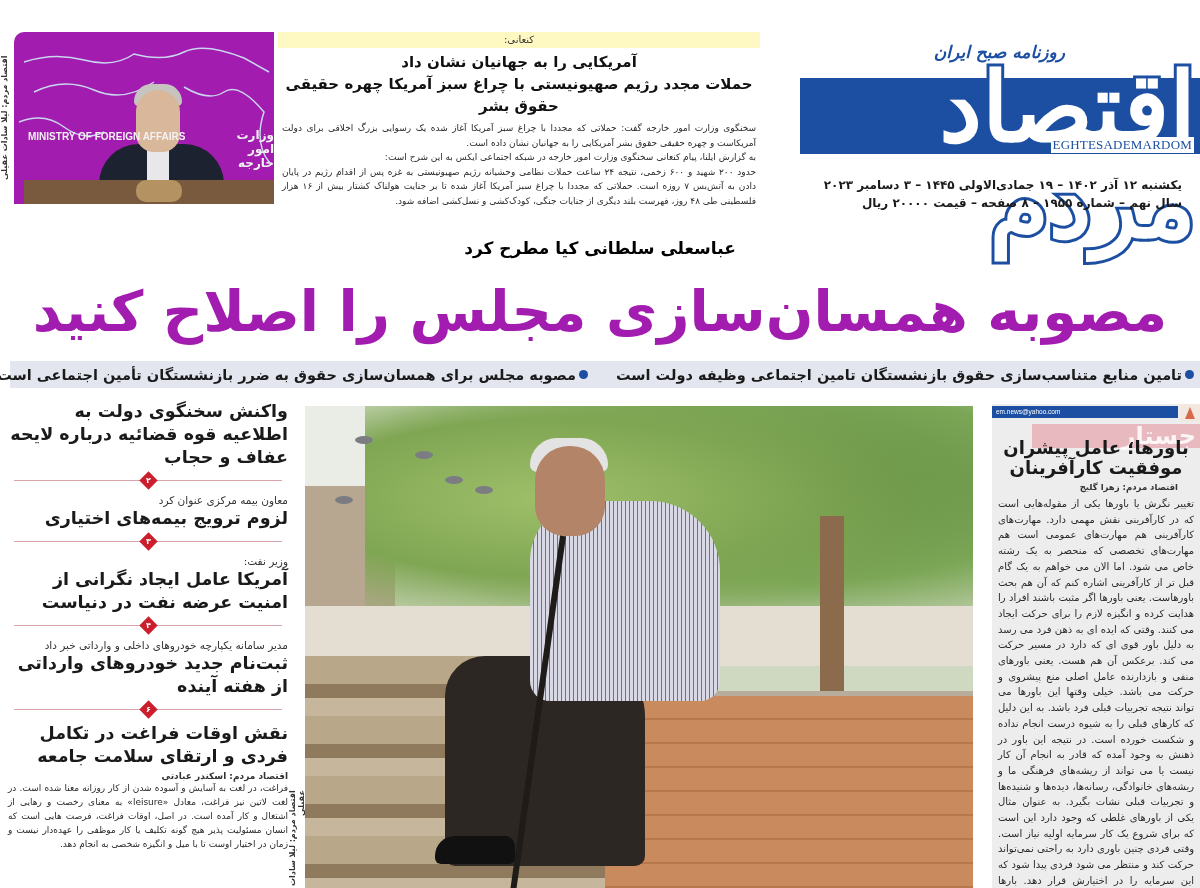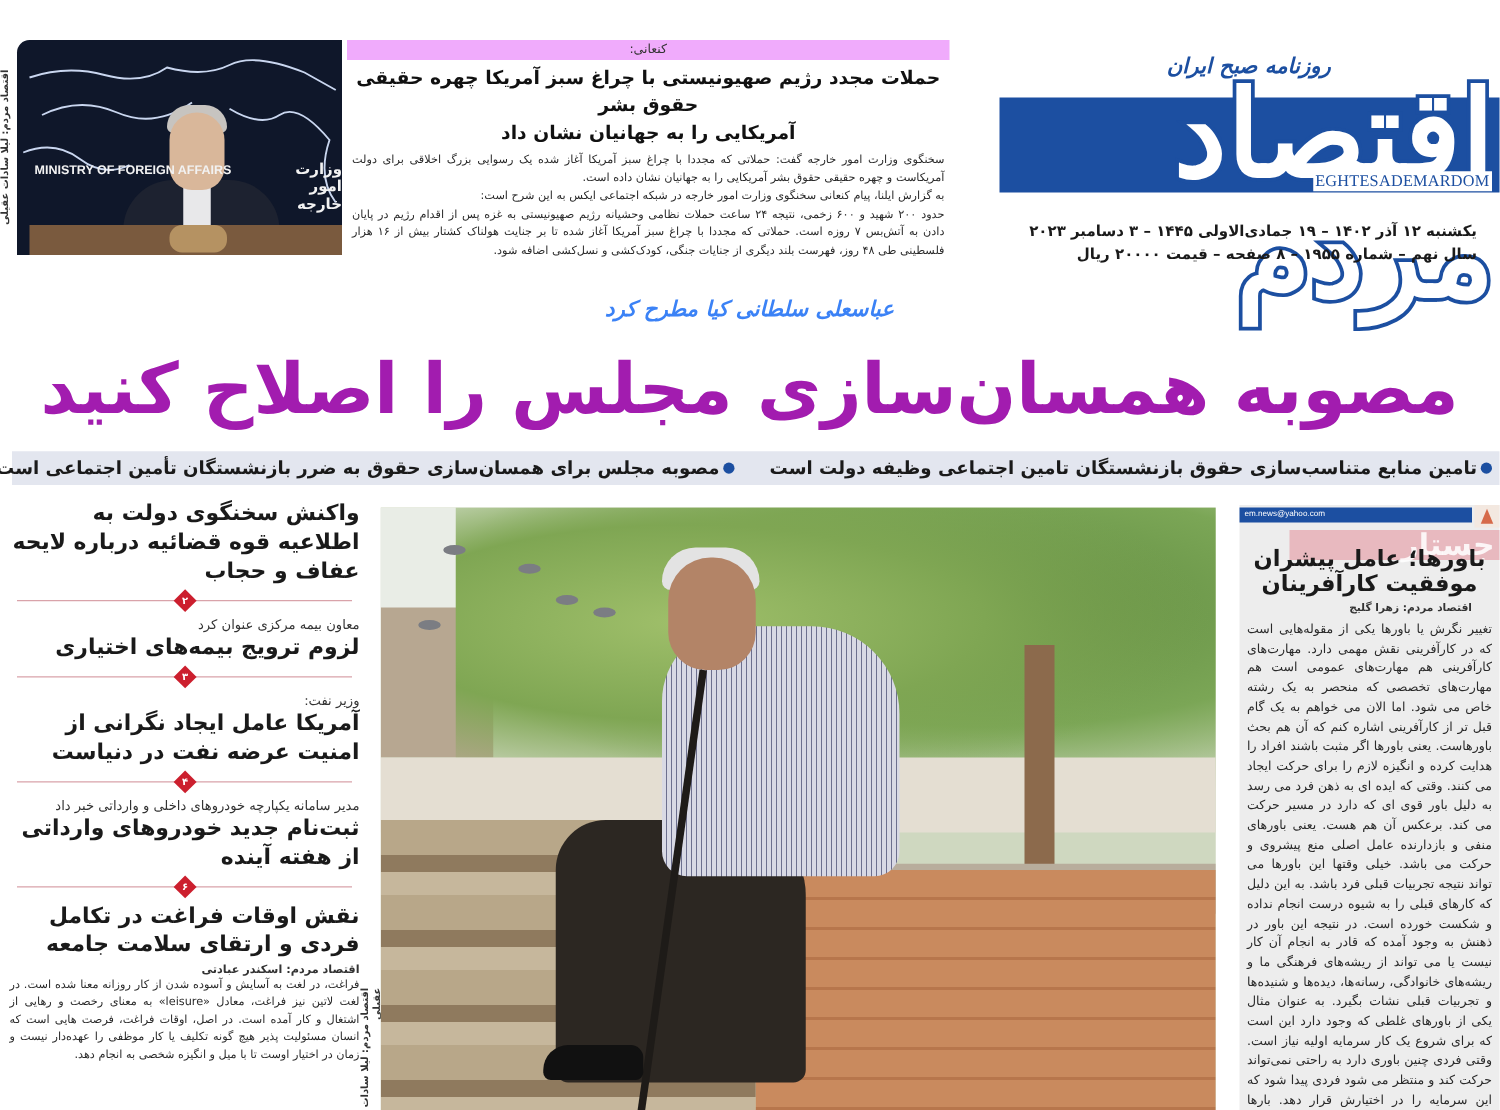--- a/index.html
+++ b/index.html
@@ -9,40 +9,40 @@
   
   .masthead { position: absolute; right: 0; top: 20px; width: 400px; height: 200px; }
   .masthead-tagline { position: absolute; right: 135px; top: 22px; font-family: "DejaVu Serif", serif; font-weight: bold; font-size: 17px; color: #1c4fa1; font-style: italic; }
   .masthead-band { position: absolute; right: 0; top: 58px; width: 400px; height: 76px; background: #1c4fa1; }
   .masthead-logo-text { position: absolute; right: 4px; top: 40px; font-family: "DejaVu Serif", serif; font-weight: bold; font-size: 96px; color: #ffffff; line-height: 1; paint-order: stroke; -webkit-text-stroke: 6px #1c4fa1; }
   .masthead-latin { position: absolute; right: 6px; top: 117px; direction: ltr; font-family: "Liberation Serif", serif; font-size: 13px; color: #1c4fa1; background: #ffffff; padding: 0 2px; letter-spacing: 0.2px; }
   .masthead-date { position: absolute; right: 18px; top: 158px; font-weight: bold; font-size: 12px; color: #1a1a1a; white-space: nowrap; }
   .masthead-issue { position: absolute; right: 18px; top: 176px; font-weight: bold; font-size: 12px; color: #1a1a1a; white-space: nowrap; }
 
   
-  .top-photo { position: absolute; left: 14px; top: 32px; width: 260px; height: 172px; background: #0f172a; border-radius: 10px 0 0 0; overflow: hidden; }
+  .top-photo { position: absolute; left: 14px; top: 32px; width: 260px; height: 172px; background: #a21caf; border-radius: 10px 0 0 0; overflow: hidden; }
   .top-photo .map-lines { position: absolute; inset: 0; }
   .top-photo .podium { position: absolute; left: 10px; bottom: 0; width: 250px; height: 24px; background: #7a5a3e; }
   .top-photo .speaker-body { position: absolute; left: 85px; bottom: 20px; width: 125px; height: 40px; background: #1d2230; border-radius: 40px 40px 0 0; }
   .top-photo .speaker-head { position: absolute; left: 122px; top: 58px; width: 44px; height: 62px; background: #d9b79a; border-radius: 22px 22px 18px 18px; }
   .top-photo .speaker-hair { position: absolute; left: 120px; top: 52px; width: 48px; height: 22px; background: #c7c4c0; border-radius: 24px 24px 6px 6px; }
   .top-photo .shirt { position: absolute; left: 133px; bottom: 20px; width: 22px; height: 40px; background: #e8e8ea; }
   .top-photo .emblem { position: absolute; left: 122px; bottom: 2px; width: 46px; height: 22px; background: #b59262; border-radius: 10px; }
   .top-photo .mofa-en { position: absolute; left: 14px; top: 100px; direction: ltr; font-family: "Liberation Sans", sans-serif; font-weight: bold; font-size: 10px; color: #f2f2f2; line-height: 1.05; }
   .top-photo .mofa-fa { position: absolute; left: 195px; top: 96px; font-size: 12px; font-weight: bold; color: #f2f2f2; }
   .photo-credit-vertical { position: absolute; left: 0; top: 32px; width: 12px; height: 172px; writing-mode: vertical-rl; transform: rotate(180deg); font-size: 8px; font-weight: bold; color: #333; text-align: center; }
 
   .top-news { position: absolute; left: 278px; top: 32px; width: 482px; height: 180px; }
-  .top-news-kicker { background: #f0abfc; height: 16px; text-align: center; font-size: 10px; color: #333; line-height: 16px; }
+  .top-news-kicker { background: #fef9c3; height: 16px; text-align: center; font-size: 10px; color: #333; line-height: 16px; }
   .top-news-title { text-align: center; font-weight: bold; font-size: 15px; line-height: 22px; margin-top: 3px; color: #111; }
   .top-news-body { margin-top: 4px; font-size: 9px; line-height: 14.5px; color: #2a2a2a; text-align: justify; padding: 0 4px 0 4px; }
   .top-news-body p { margin: 0; }
 
   
-  .surtitle { position: absolute; left: 0; width: 1200px; top: 238px; text-align: center; font-weight: bold; font-size: 17px; color: #3b82f6; font-style: italic; }
+  .surtitle { position: absolute; left: 0; width: 1200px; top: 238px; text-align: center; font-weight: bold; font-size: 17px; color: #000000; }
   .main-headline { position: absolute; left: 0; width: 1200px; top: 270px; text-align: center; font-weight: bold; font-size: 56px; line-height: 84px; color: #a21caf; letter-spacing: -1px; }
 
   
   .subbar { position: absolute; left: 10px; right: 0; top: 361px; height: 27px; background: #e3e6ef; display: flex; flex-direction: row; align-items: center; padding-right: 6px; gap: 0; }
   .subbar-item { display: flex; align-items: center; font-weight: bold; font-size: 14.5px; color: #1a1a1a; white-space: nowrap; }
   .subbar-item .dot { width: 9px; height: 9px; border-radius: 50%; background: #1c4fa1; margin-left: 3px; flex: none; }
   .subbar-item.first { margin-left: 28px; }
 
   
   .briefs { position: absolute; left: 8px; top: 400px; width: 280px; }
@@ -114,22 +114,22 @@
   <div class="speaker-head"></div>
   <div class="mofa-en">MINISTRY OF FOREIGN AFFAIRS</div>
   <div class="mofa-fa">وزارت امور خارجه</div>
   <div class="podium"></div>
   <div class="emblem"></div>
 </div>
 
 <div class="top-news">
   <div class="top-news-kicker">کنعانی:</div>
   <div class="top-news-title">
+    <div>آمریکایی را به جهانیان نشان داد</div>
     <div>حملات مجدد رژیم صهیونیستی با چراغ سبز آمریکا چهره حقیقی حقوق بشر</div>
-    <div>آمریکایی را به جهانیان نشان داد</div>
   </div>
   <div class="top-news-body">
     <p>سخنگوی وزارت امور خارجه گفت: حملاتی که مجددا با چراغ سبز آمریکا آغاز شده یک رسوایی بزرگ اخلاقی برای دولت آمریکاست و چهره حقیقی حقوق بشر آمریکایی را به جهانیان نشان داده است.</p>
     <p>به گزارش ایلنا، پیام کنعانی سخنگوی وزارت امور خارجه در شبکه اجتماعی ایکس به این شرح است:</p>
     <p>حدود ۲۰۰ شهید و ۶۰۰ زخمی، نتیجه ۲۴ ساعت حملات نظامی وحشیانه رژیم صهیونیستی به غزه پس از اقدام رژیم در پایان دادن به آتش‌بس ۷ روزه است. حملاتی که مجددا با چراغ سبز آمریکا آغاز شده تا بر جنایت هولناک کشتار بیش از ۱۶ هزار فلسطینی طی ۴۸ روز، فهرست بلند دیگری از جنایات جنگی، کودک‌کشی و نسل‌کشی اضافه شود.</p>
   </div>
 </div>
 
 <div class="surtitle">عباسعلی سلطانی کیا مطرح کرد</div>
 <div class="main-headline">مصوبه همسان‌سازی مجلس را اصلاح کنید</div>

